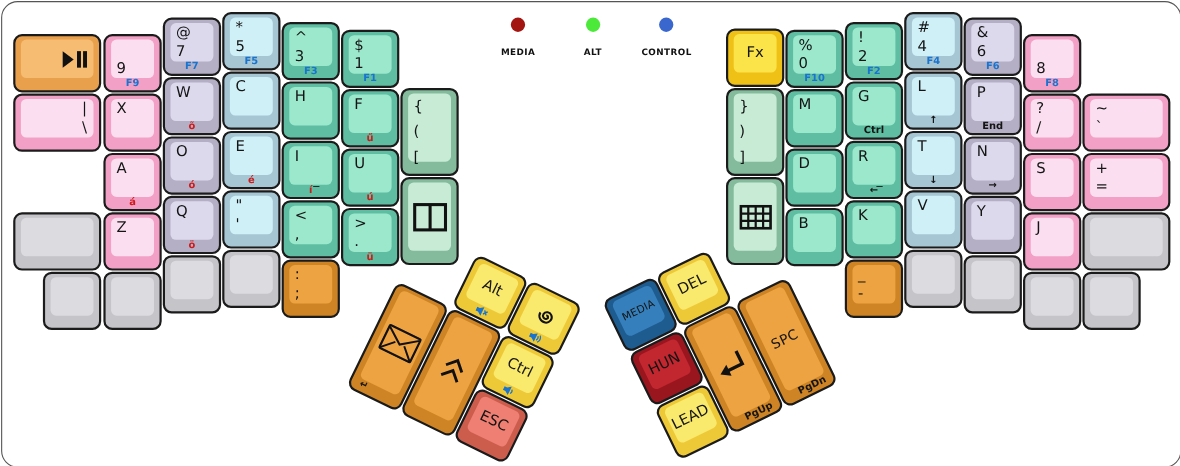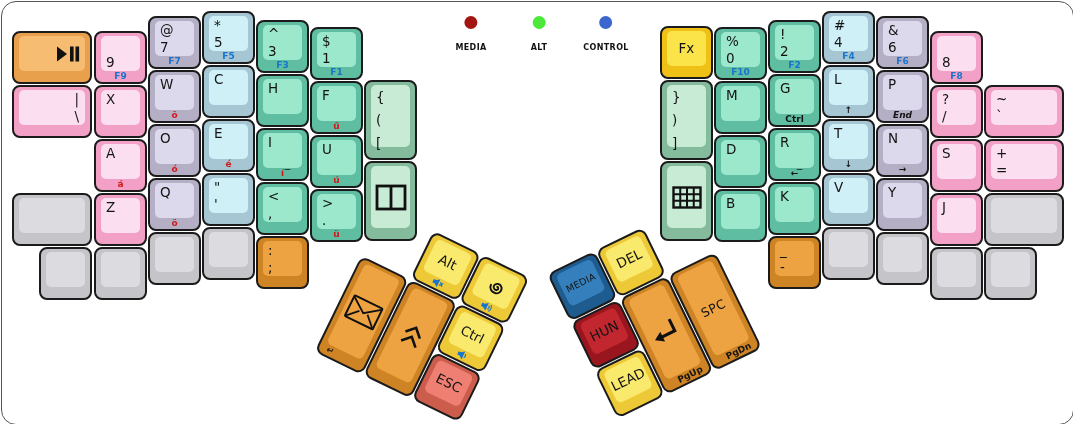--- a/index.html
+++ b/index.html
@@ -325,21 +325,21 @@
         <div class="ktop" style="background: rgb(221, 217, 236);">
           <span class="leg">&amp;</span>
           <span class="leg">6</span>
         </div>
         <span class="front" style="color: rgb(24, 116, 206);">F6</span>
       </div>
       <div class="key" style="left: 874px; top: 68px; width: 53px; height: 53px; background: rgb(181, 175, 198);">
         <div class="ktop" style="background: rgb(221, 217, 236);">
           <span class="leg">P</span>
         </div>
-        <span class="front" style="color: rgb(20, 20, 20); font-style: italic;">End</span>
+        <span class="front" style="color: rgb(20, 20, 20);">End</span>
       </div>
       <div class="key" style="left: 874px; top: 122px; width: 53px; height: 53px; background: rgb(181, 175, 198);">
         <div class="ktop" style="background: rgb(221, 217, 236);">
           <span class="leg">N</span>
         </div>
         <span class="front" style="color: rgb(20, 20, 20);">→</span>
       </div>
       <div class="key" style="left: 874px; top: 176px; width: 53px; height: 53px; background: rgb(181, 175, 198);">
         <div class="ktop" style="background: rgb(221, 217, 236);">
           <span class="leg">Y</span>

